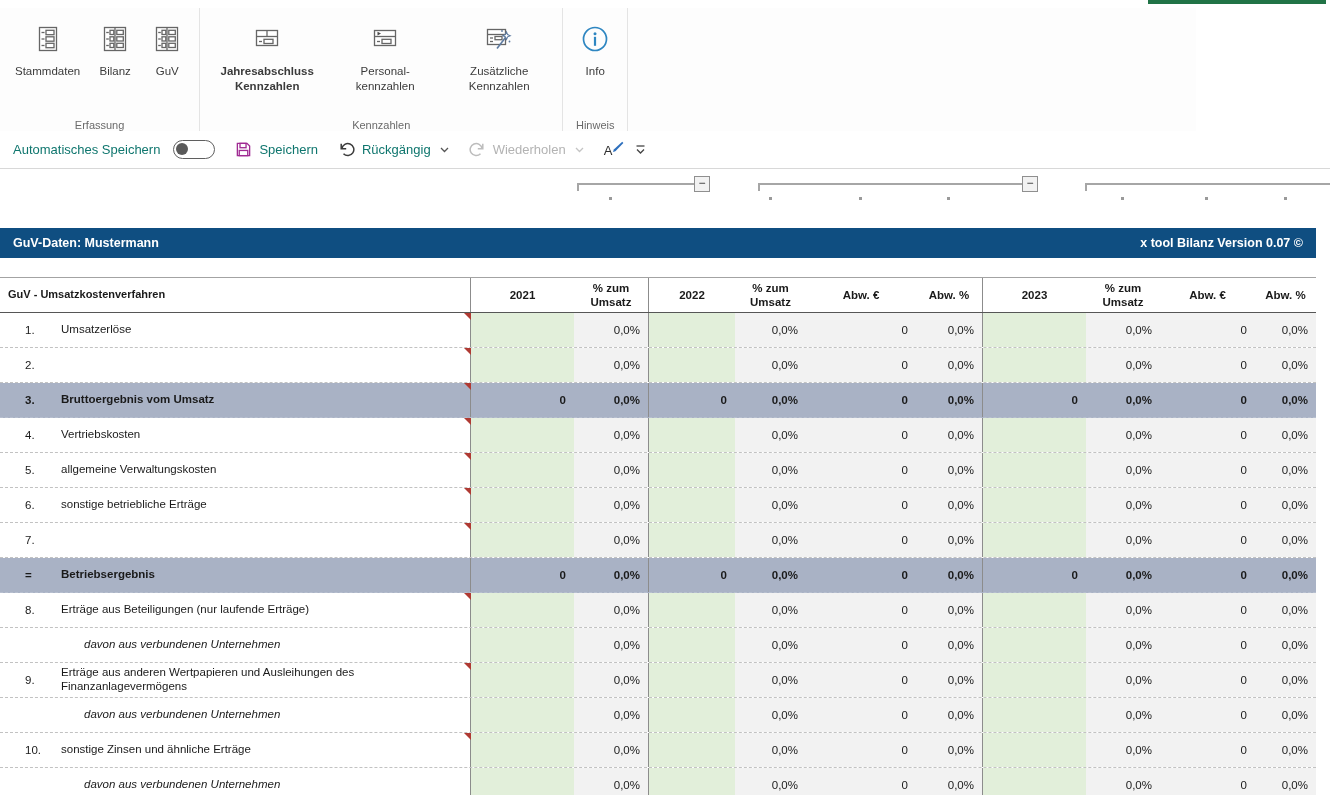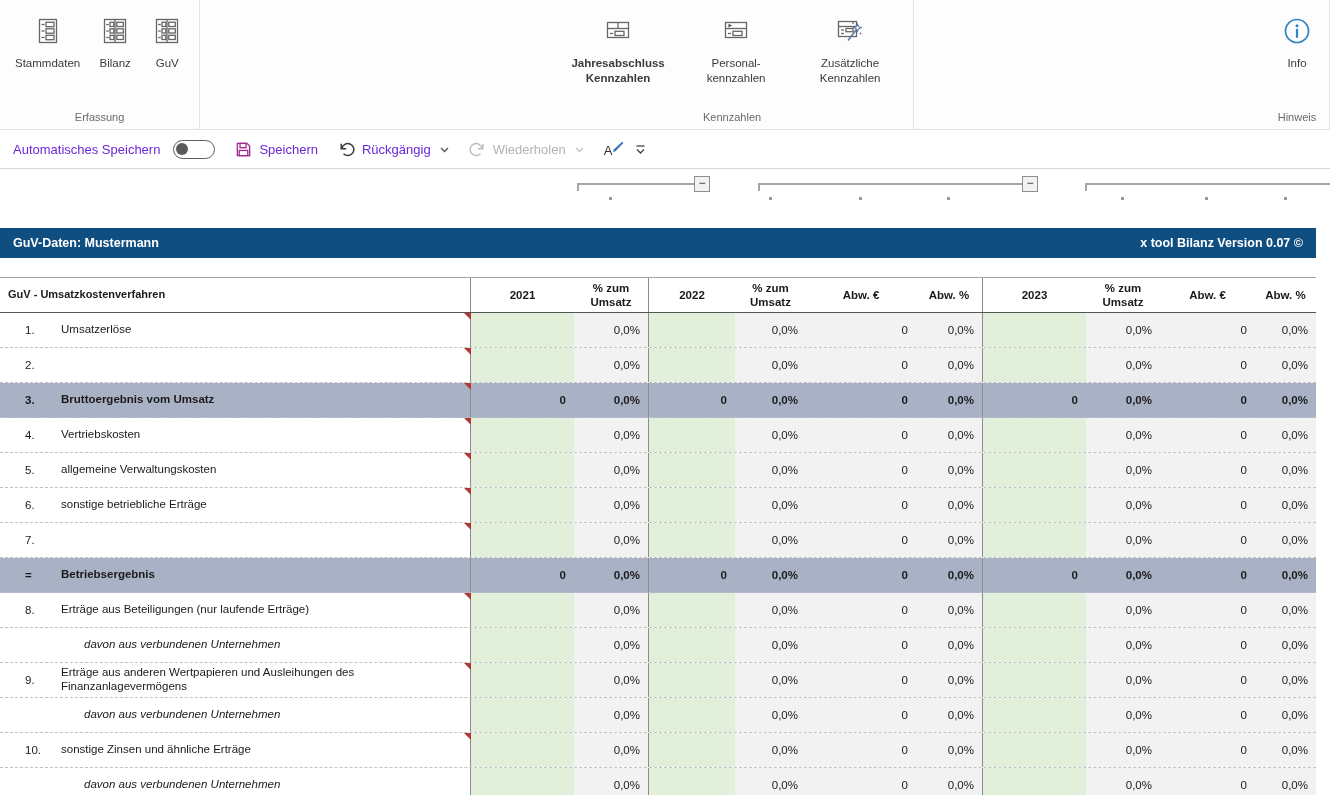--- a/index.html
+++ b/index.html
@@ -4,43 +4,43 @@
 <style>
   * { margin:0; padding:0; box-sizing:border-box; }
   html,body { background:#fff; }
   body { font-family:"Liberation Sans", sans-serif; color:#1a1a1a; }
   .screen { position:relative; width:1330px; height:795px; overflow:hidden; background:#fff; }
 
   
   .green-strip { position:absolute; top:0; left:1148px; width:178px; height:4px; background:#217346; }
 
   
-  .ribbon { position:absolute; top:0; left:0; width:1330px; height:130px; background:#fdfdfd;
-            border-bottom:1px solid #e2e2e2; display:flex;justify-content:space-between; }
+  .ribbon { position:absolute; top:8px; left:0; width:1196px; height:130px; background:#fdfdfd;
+            border-bottom:1px solid #e2e2e2; display:flex; }
   .rgroup { position:relative; height:100%; display:flex; align-items:flex-start; padding:10px 6px 0 6px;
             border-right:1px solid #e4e4e4; }
   .rgroup-label { position:absolute; bottom:6px; left:0; right:0; text-align:center;
                   font-size:11px; color:#6a6a6a; }
   .rbtn { display:flex; flex-direction:column; align-items:center; padding:4px 9px; min-width:46px;
           cursor:pointer; border-radius:2px; }
   .rbtn .ricon { width:34px; height:34px; display:flex; align-items:center; justify-content:center; }
   .rbtn .rlabel { margin-top:8px; font-size:11.5px; color:#3b3b3b; text-align:center; line-height:1.3;
                   max-width:96px; }
   .rbtn-jahres .rlabel { max-width:104px;font-weight:bold; }
 
   
   .qat { position:absolute; top:131px; left:0; width:1330px; height:38px; background:#fff;
          border-bottom:1px solid #d8d8d8; display:flex; align-items:center; padding-left:8px; }
   .qat-item { display:flex; align-items:center; gap:7px; font-size:13px; color:#3c3c3c; padding:0 5px; }
   .toggle { width:42px; height:19px; border:1.5px solid #5f5f5f; border-radius:10px; background:#fff;
             position:relative; margin-left:6px; cursor:pointer; }
   .toggle .knob { position:absolute; left:2px; top:2px; width:12px; height:12px; border-radius:50%;
                   background:#5a5a5a; }
   .qat-sep { width:10px; }
-  .qat-text { font-size:13px; color:#6d28d9; }
+  .qat-text { font-size:13px; color:#0f766e; }
   .qat-text.disabled { color:#b3b3b3; }
   .chev { display:flex; align-items:center; margin-left:2px; }
 
   
   .outline-strip { position:absolute; top:170px; left:0; width:1330px; height:58px; background:#fff; }
   .obar { position:absolute; top:13px; height:2px; background:#a6a6a6; }
   .otick { position:absolute; top:13px; width:2px; height:8px; background:#a6a6a6; }
   .obtn { position:absolute; top:6px; width:16px; height:16px; border:1px solid #8f8f8f; background:#f2f2f2;
           font-size:12px; line-height:13px; text-align:center; color:#333; cursor:pointer; }
   .odot { position:absolute; top:27px; width:3px; height:3px; background:#9a9a9a; }

